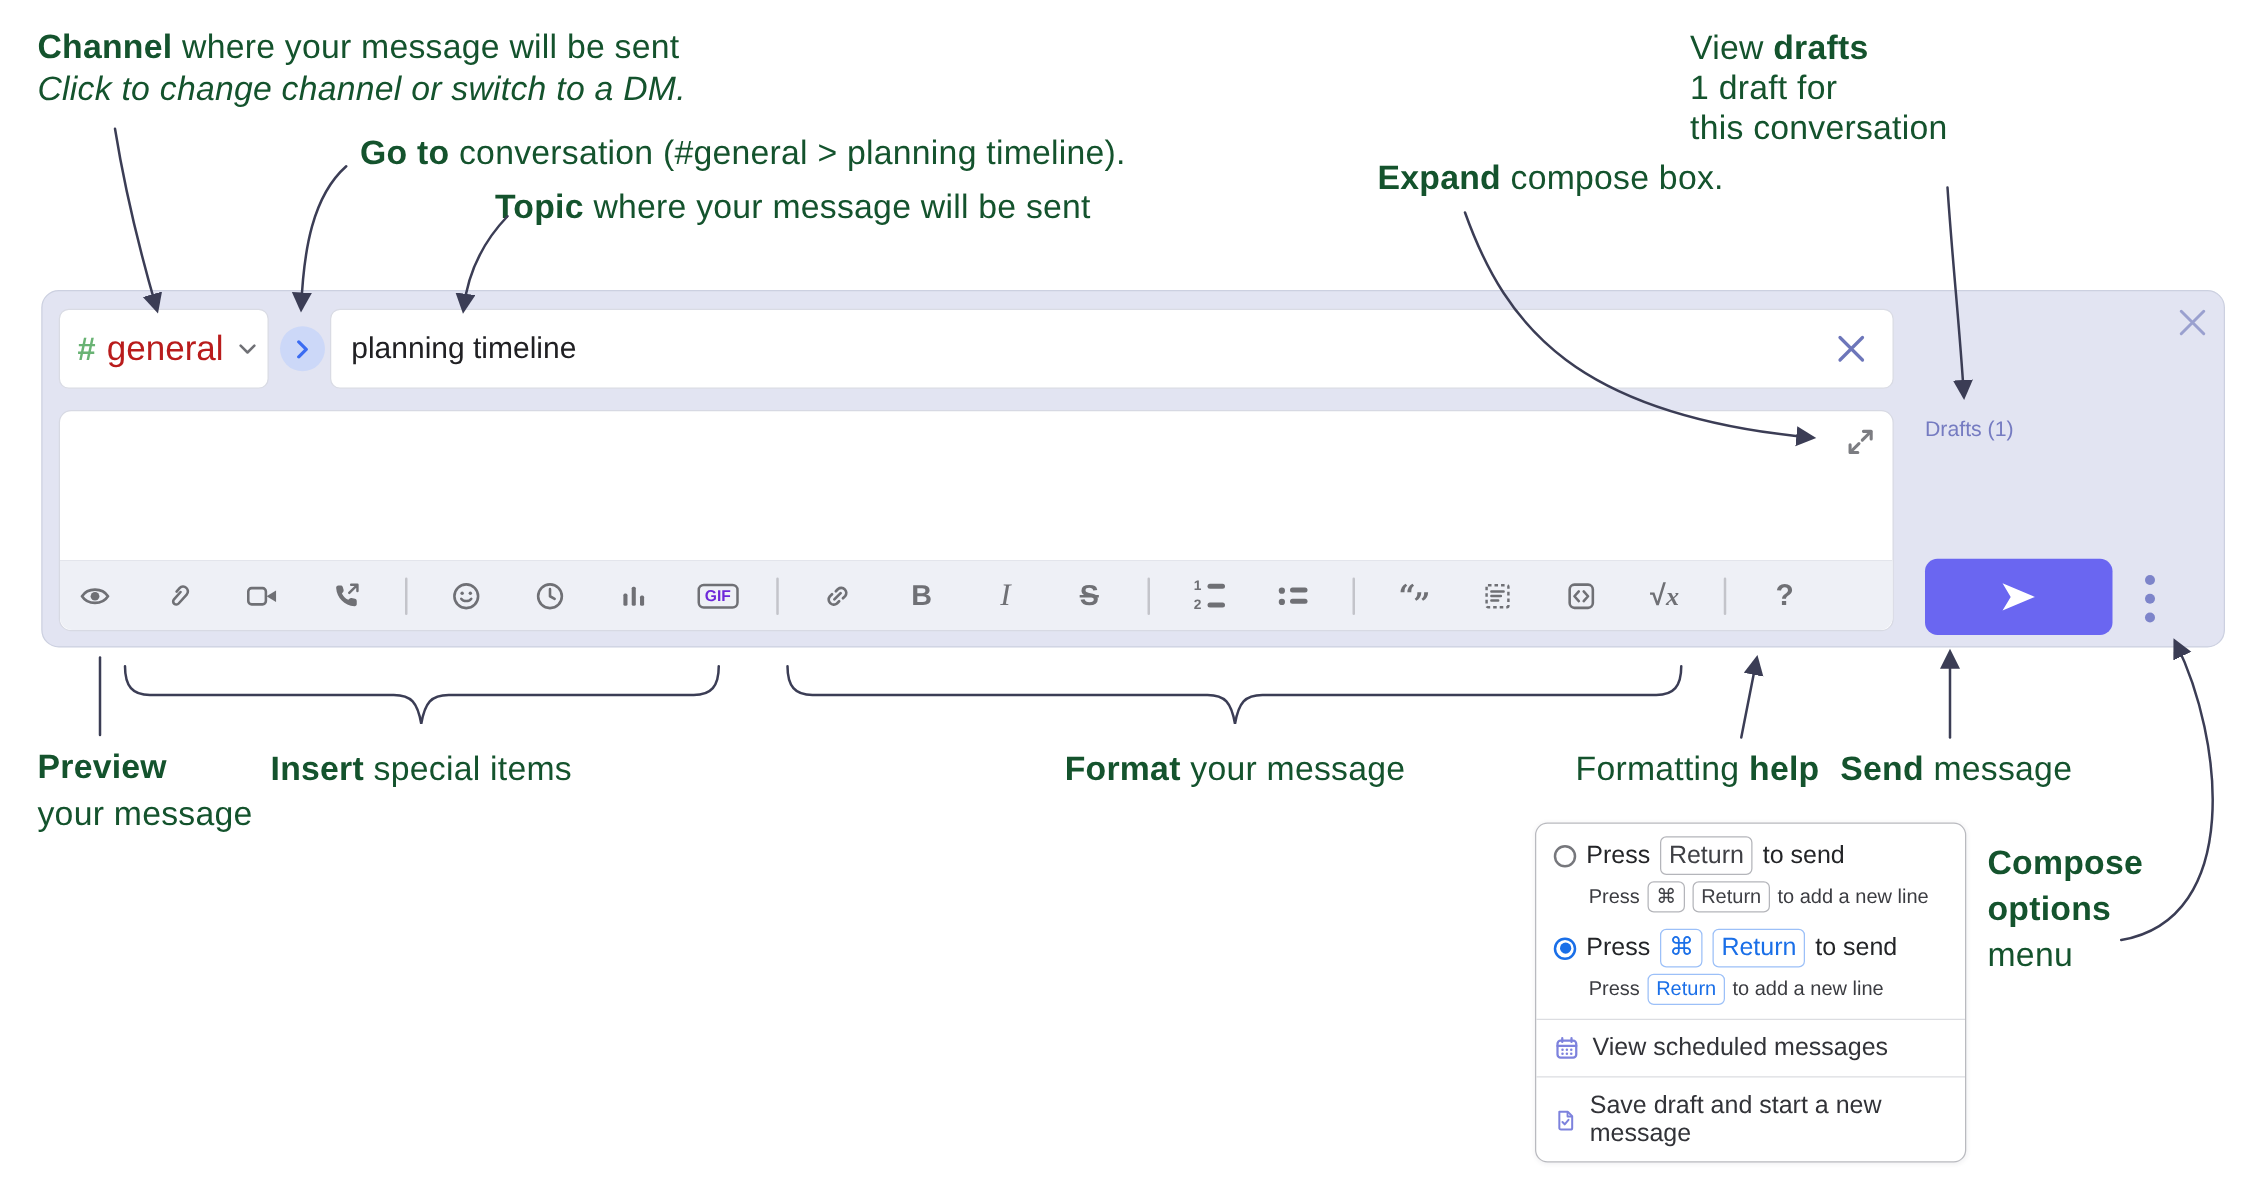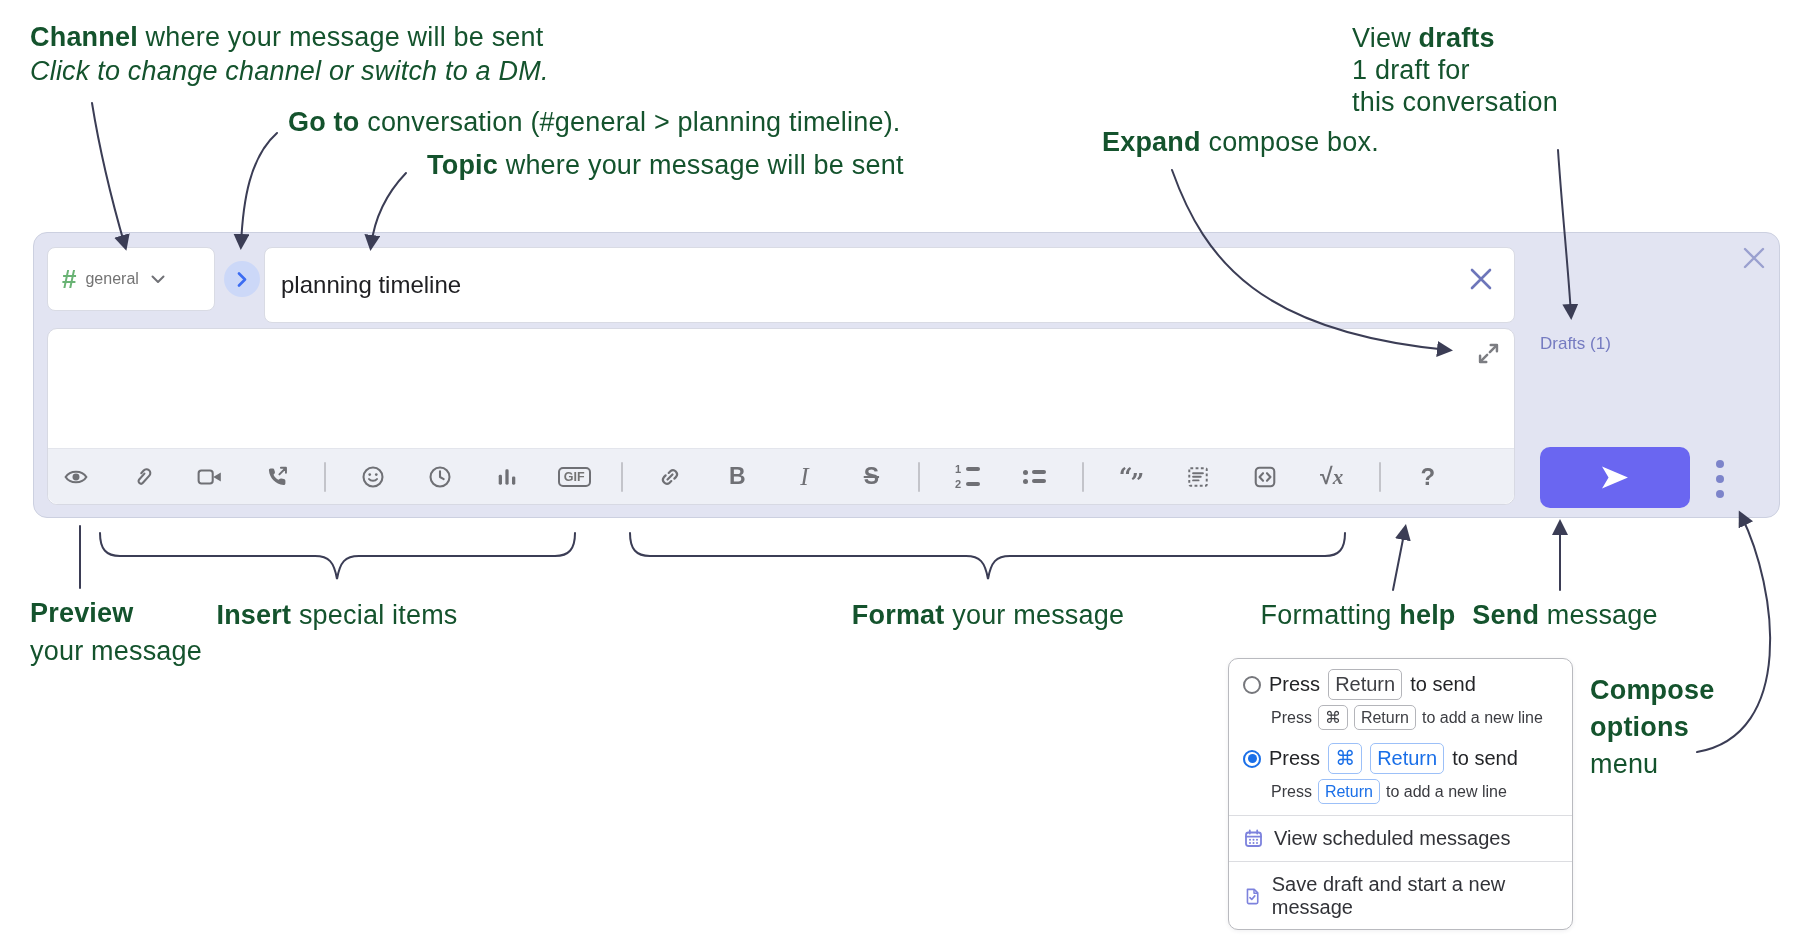--- a/index.html
+++ b/index.html
@@ -11,38 +11,38 @@
   .ann{font-size:27px;color:#14532d;white-space:nowrap;letter-spacing:.2px;}
   .ann b{font-weight:bold;}
   .ann.it{font-style:italic;text-align:center;}
   .center{transform:translateX(-50%);}
   
   .compose{left:33px;top:232px;width:1747px;height:286px;background:#e2e4f2;
     border:1px solid #ccd0e0;border-radius:14px;box-sizing:border-box;}
   .whitebox{background:#fff;border:1px solid #d9dbe4;border-radius:8px;box-sizing:border-box;}
   .chan{left:47px;top:247px;width:168px;height:64px;display:flex;align-items:center;padding-left:14px;cursor:pointer;}
   .hash{color:#69b374;font-weight:bold;font-size:26px;line-height:1;}
-  .chan-name{font-size:16px;color:#737373;margin-left:9px;}
+  .chan-name{font-size:28px;color:#b91c1c;margin-left:9px;}
   .chev-down{margin-left:12px;}
   .gobtn{left:224px;top:261px;width:36px;height:36px;border-radius:50%;background:#ccd8f8;
     display:flex;align-items:center;justify-content:center;cursor:pointer;}
-  .topic{left:264px;top:247px;width:1251px;height:76px;font-size:24px;color:#202023;
+  .topic{left:264px;top:247px;width:1251px;height:64px;font-size:24px;color:#202023;
     padding:0 28px 0 16px;outline:none;font-family:"Liberation Sans",sans-serif;}
   .xclear{left:1468px;top:266px;cursor:pointer;}
   .xclose{left:1740px;top:244px;cursor:pointer;}
   .msgbox{left:47px;top:328px;width:1468px;height:177px;background:#fff;border:1px solid #d7d9e3;
     border-radius:10px;box-sizing:border-box;}
   .placeholder{left:14px;top:16px;font-size:25px;color:#8f9094;}
   .expand-ic{left:1427px;top:11px;cursor:pointer;}
   .toolbar{position:absolute;left:0;right:0;bottom:0;height:55px;background:#eef0f6;
     border-top:1px solid #e3e5ec;border-radius:0 0 10px 10px;display:flex;align-items:center;
     justify-content:space-between;padding:0 66px 0 8px;}
   .tslot{width:40px;height:40px;display:flex;align-items:center;justify-content:center;cursor:pointer;color:#6f7075;}
   .tdiv{width:2px;height:30px;background:#c3c4ca;border-radius:1px;}
-  .gif{border:2px solid #6f7075;border-radius:5px;font-size:12.5px;font-weight:bold;padding:1px 4px;color:#737373;}
+  .gif{border:2px solid #6f7075;border-radius:5px;font-size:12.5px;font-weight:bold;padding:1px 4px;color:#6d28d9;}
   .glyph{font-size:23px;font-weight:bold;color:#6f7075;line-height:1;}
   .glyph.i{font-family:"Liberation Serif",serif;font-style:italic;font-weight:normal;font-size:25px;}
   .glyph.s{text-decoration:line-through;font-weight:600;}
   .glyph.q{font-family:"DejaVu Serif",serif;font-size:24px;letter-spacing:-2px;}
   .glyph.help{font-weight:600;font-size:24px;color:#6f7075;}
   .listic{display:flex;flex-direction:column;gap:4px;}
   .listic .row{display:flex;align-items:center;gap:4px;}
   .listic .num{font-size:11px;font-weight:bold;color:#6f7075;width:7px;line-height:1;}
   .listic .dot{width:5px;height:5px;border-radius:50%;background:#6f7075;}
   .listic .bar{width:14px;height:3.5px;border-radius:2px;background:#6f7075;}
@@ -69,21 +69,21 @@
   .nowrap{white-space:nowrap;}
 </style>
 </head>
 <body>
 
 <div class="abs ann" style="left:30px;top:22px;"><b>Channel</b><span> where your message will be sent</span></div>
 <div class="abs ann it" style="left:30px;top:56px;">Click to change channel or switch to a DM.</div>
 
 <div class="abs ann" style="left:288px;top:107px;"><b>Go to</b><span> conversation (#general &gt; planning timeline).</span></div>
 
-<div class="abs ann" style="left:427px;top:150px;"><b>Topic</b><span> where your message will be sent</span></div>
+<div class="abs ann" style="left:396px;top:150px;"><b>Topic</b><span> where your message will be sent</span></div>
 
 <div class="abs ann" style="left:1102px;top:127px;"><b>Expand</b><span> compose box.</span></div>
 
 <div class="abs ann" style="left:1352px;top:22px;line-height:32px;">
   <div class="nowrap"><span>View </span><b>drafts</b></div>
   <div class="it">1 draft for</div>
   <div class="it">this conversation</div>
 </div>
 
 <div class="abs compose"></div>

